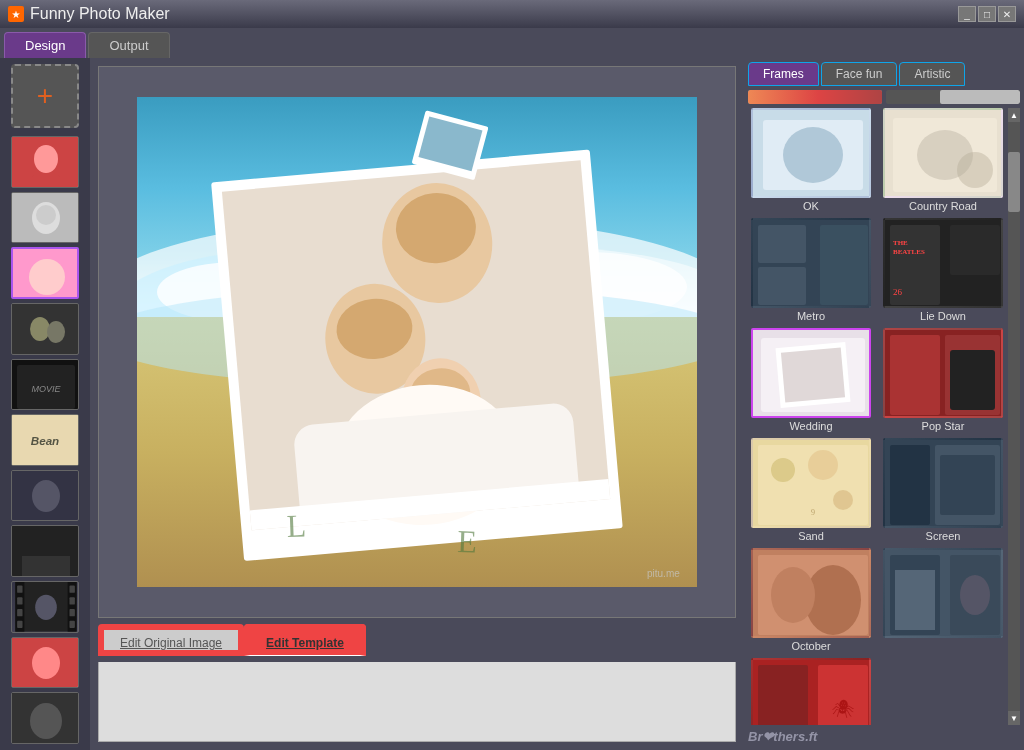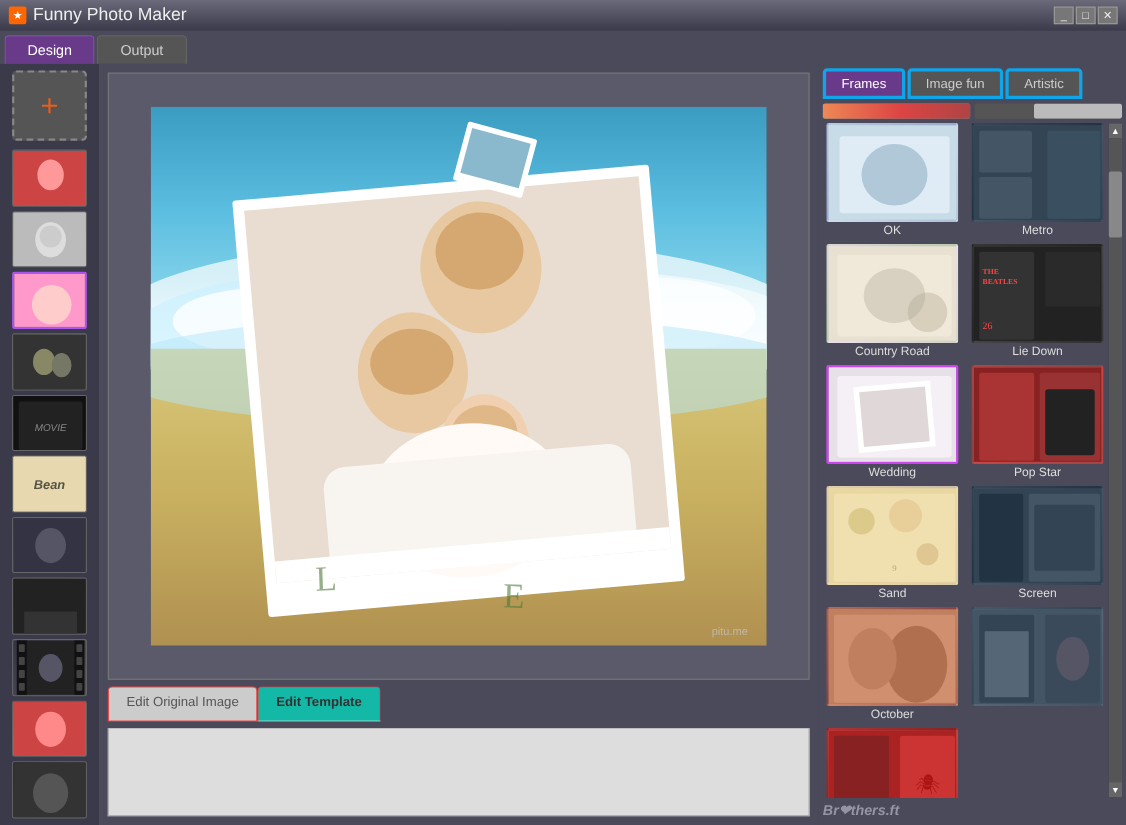--- a/index.html
+++ b/index.html
@@ -155,28 +155,29 @@
     
     #bottom-tabs {
       display: flex;
       gap: 0;
       height: 32px;
     }
     .bot-tab {
       padding: 6px 16px;
       background: #ddd;
       color: #333;
-      border: 1px solid #ef4444;
+      border: 6px solid #ef4444;
       border-radius: 4px 4px 0 0;
       cursor: pointer;
       font-size: 12px;
       font-weight: normal;
+      text-decoration: underline;
     }
     .bot-tab.active {
-      background: #14b8a6;
+      background: #ef4444;
       font-weight: bold;
       border-bottom: 1px solid #fff;
     }
     .bot-tab.inactive {
       background: #ccc;
       color: #555;
     }
     
     #bottom-content {
       height: 80px;
@@ -197,21 +198,21 @@
     #right-tabs {
       display: flex;
       gap: 2px;
       margin-bottom: 4px;
     }
     .rtab {
       padding: 4px 14px;
       border-radius: 4px 4px 0 0;
       cursor: pointer;
       font-size: 12px;
-      border: 3px solid #0ea5e9;
+      border: 1px solid #0ea5e9;
     }
     .rtab.active {
       background: #6a3a8a;
       color: #fff;
     }
     .rtab.inactive {
       background: #555;
       color: #ccc;
     }
     
@@ -487,21 +488,21 @@
         <div class="bot-tab active">Edit Template</div>
       </div>
 
       <div id="bottom-content"></div>
     </div>
 
     <div id="right-panel" style="position:relative; display:flex; flex-direction:column;">
 
       <div id="right-tabs">
         <div class="rtab active">Frames</div>
-        <div class="rtab inactive">Image fun</div>
+        <div class="rtab inactive">Face fun</div>
         <div class="rtab inactive">Artistic</div>
       </div>
 
       <div style="display:flex; gap:4px; margin-bottom:4px; align-items:center;">
         <div style="flex:1; height:14px; background:#888; border-radius:2px; overflow:hidden; position:relative;">
           <div style="width:140px; height:100%; background:linear-gradient(to right, #e85, #d44, #a44); border-radius:2px;"></div>
         </div>
         <div style="flex:1; height:14px; background:#555; border-radius:2px; overflow:hidden; position:relative;">
           <div style="position:absolute; right:0; top:0; width:80px; height:100%; background:#bbb; border-radius:2px;"></div>
         </div>
@@ -516,41 +517,41 @@
               <svg width="120" height="90" viewBox="0 0 120 90">
                   <rect width="120" height="90" fill="#c8dce8"></rect>
                   <rect x="10" y="10" width="100" height="70" fill="#e0ecf5" rx="3"></rect>
                   <ellipse cx="60" cy="45" rx="30" ry="28" fill="#b0c8d8"></ellipse>
                 </svg>
             </div>
             <span class="template-label">OK</span>
           </div>
 
           <div class="template-item">
+            <div class="template-thumb tt-country">
+              <svg width="120" height="90" viewBox="0 0 120 90">
+                  <rect width="120" height="90" fill="#e8e0d0"></rect>
+                  <rect x="8" y="8" width="104" height="74" fill="#f0e8d8" rx="3"></rect>
+                  <ellipse cx="60" cy="45" rx="28" ry="25" fill="#d8d0c0"></ellipse>
+                  <circle cx="90" cy="60" r="18" fill="rgba(180,170,150,0.4)"></circle>
+                </svg>
+            </div>
+            <span class="template-label">Country Road</span>
+          </div>
+
+          <div class="template-item">
             <div class="template-thumb tt-metro">
               <svg width="120" height="90" viewBox="0 0 120 90">
                   <rect width="120" height="90" fill="#334455"></rect>
                   <rect x="5" y="5" width="48" height="38" fill="#445566" rx="2"></rect>
                   <rect x="5" y="47" width="48" height="38" fill="#445566" rx="2"></rect>
                   <rect x="67" y="5" width="48" height="80" fill="#3a5060" rx="2"></rect>
                 </svg>
             </div>
             <span class="template-label">Metro</span>
-          </div>
-
-          <div class="template-item">
-            <div class="template-thumb tt-country">
-              <svg width="120" height="90" viewBox="0 0 120 90">
-                  <rect width="120" height="90" fill="#e8e0d0"></rect>
-                  <rect x="8" y="8" width="104" height="74" fill="#f0e8d8" rx="3"></rect>
-                  <ellipse cx="60" cy="45" rx="28" ry="25" fill="#d8d0c0"></ellipse>
-                  <circle cx="90" cy="60" r="18" fill="rgba(180,170,150,0.4)"></circle>
-                </svg>
-            </div>
-            <span class="template-label">Country Road</span>
           </div>
 
           <div class="template-item">
             <div class="template-thumb tt-liedown">
               <svg width="120" height="90" viewBox="0 0 120 90">
                   <rect width="120" height="90" fill="#222"></rect>
                   <rect x="5" y="5" width="50" height="80" fill="#333" rx="2"></rect>
                   <rect x="65" y="5" width="50" height="50" fill="#2a2a2a" rx="2"></rect>
                   <text x="8" y="25" font-size="7" fill="#ff4444" font-weight="bold">THE</text>
                   <text x="8" y="34" font-size="7" fill="#ff4444" font-weight="bold">BEATLES</text>

